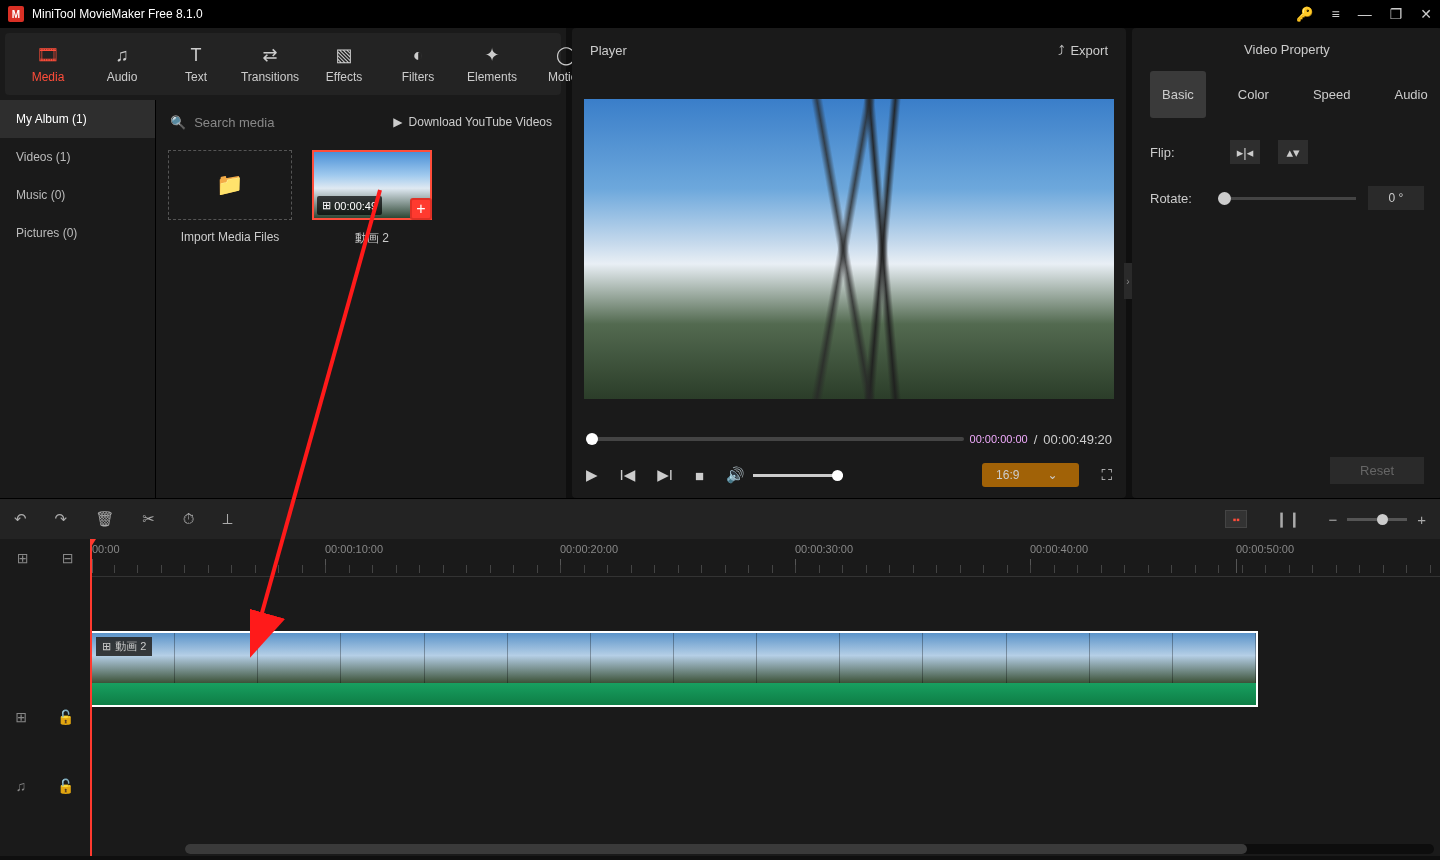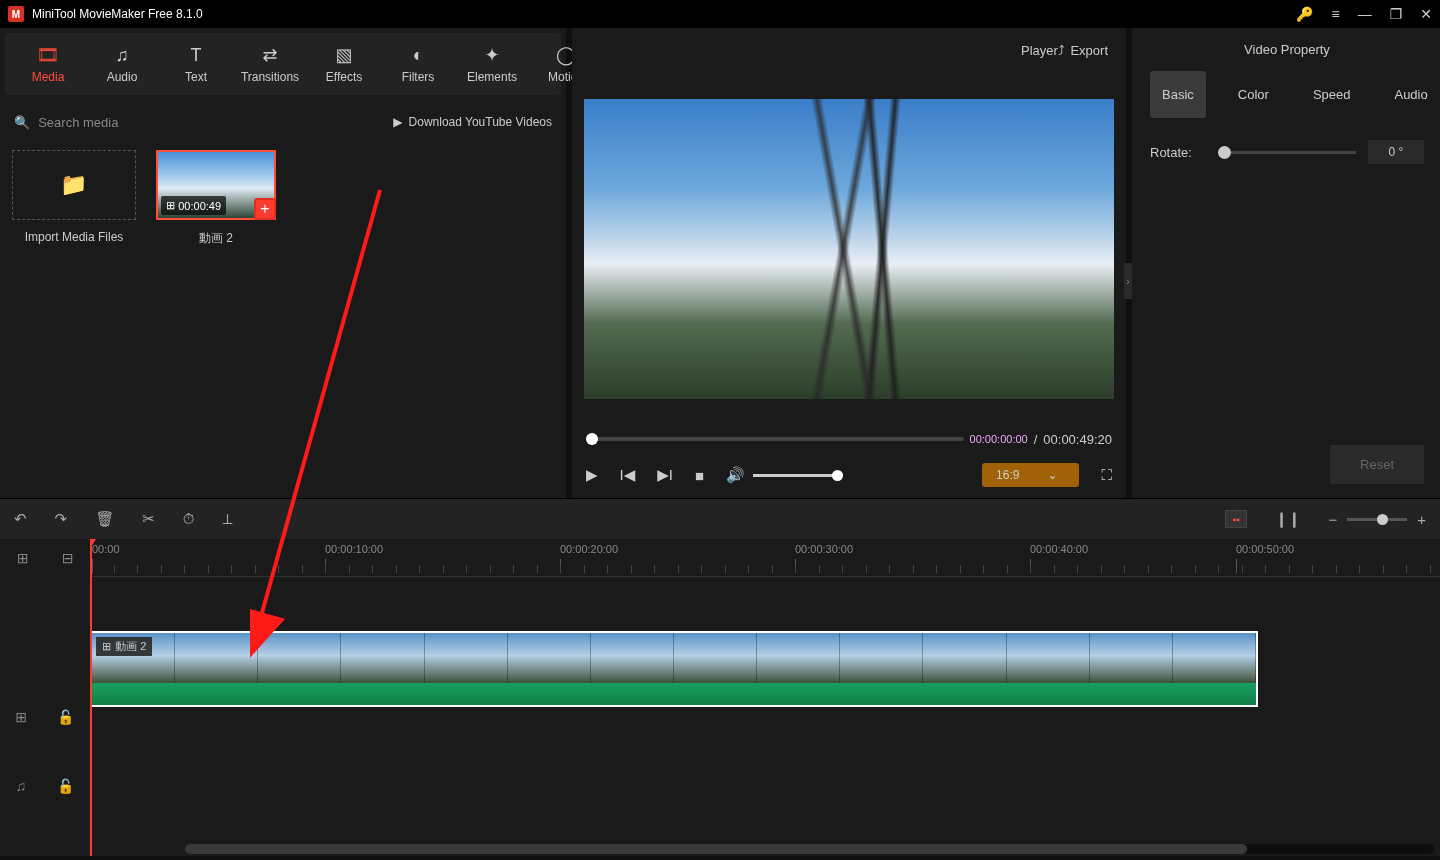--- a/index.html
+++ b/index.html
@@ -36,21 +36,21 @@
 .media-search .yt { color:#ccc; font-size:12px; cursor:pointer; display:flex; gap:6px; align-items:center;}
 .thumbs { display:flex; padding:6px 12px; gap:18px; }
 .thumb-box { width:124px; display:flex; flex-direction:column; align-items:center; gap:10px; }
 .thumb-import { width:124px; height:70px; border:1px dashed #555; display:flex; align-items:center; justify-content:center; color:#aaa; font-size:22px; cursor:pointer;}
 .thumb-label { color:#ccc; font-size:12px; }
 .thumb-vid { width:120px; height:70px; border:2px solid #ff4d3a; position:relative; background:linear-gradient(to bottom,#4a8fd6 0%,#9fc9ee 35%,#dfe9f2 55%,#2e4634 100%); cursor:pointer;}
 .thumb-vid .meta { position:absolute; left:3px; bottom:3px; background:rgba(0,0,0,0.7); color:#fff; font-size:11px; padding:3px 5px; border-radius:2px; display:flex; gap:3px; align-items:center;}
 .thumb-vid .add { position:absolute; right:-2px; bottom:-2px; width:22px; height:22px; background:#ff3a2f; border:2px solid #e03025; color:#fff; display:flex; align-items:center; justify-content:center; font-size:16px; border-radius:3px;}
 
 
-.player-head { height:44px; display:flex; align-items:center; padding:0 18px; color:#ccc;text-align:right; }
+.player-head { height:44px; display:flex; align-items:center; padding:0 18px; color:#ccc; }
 .player-head .title { flex:1; font-size:13px; }
 .player-head .export { display:flex; align-items:center; gap:6px; cursor:pointer; font-size:13px;}
 .player-viewport { flex:1; margin:0 12px; display:flex; align-items:center; justify-content:center; }
 .player-img { width:530px; height:300px; background:linear-gradient(to bottom,#3a7ec9 0%,#6da8dc 30%,#c5d9ec 48%,#e9eff5 55%,#536a50 75%,#2b3d29 100%); position:relative; overflow:hidden;}
 .player-img::before { content:""; position:absolute; left:0; top:0; right:0; bottom:0; background:
   linear-gradient(100deg, transparent 48%, rgba(40,40,40,0.8) 49%, transparent 50%),
   linear-gradient(80deg, transparent 48%, rgba(40,40,40,0.8) 49%, transparent 50%),
   linear-gradient(95deg, transparent 55%, rgba(30,30,30,0.9) 56%, transparent 57%),
   linear-gradient(85deg, transparent 55%, rgba(30,30,30,0.9) 56%, transparent 57%);
 }
@@ -72,21 +72,21 @@
 .props-tabs { display:flex; gap:20px; margin-bottom:22px; font-size:13px;}
 .props-tabs .ptab { cursor:pointer; color:#ccc; padding:16px 12px;}
 .props-tabs .ptab.active { background:#3a3a3a; border-radius:3px;}
 .prop-row { display:flex; align-items:center; margin-bottom:22px; font-size:13px;}
 .prop-row .lbl { width:56px; color:#ccc; }
 .prop-row .btns { display:flex; gap:18px; margin-left:24px;}
 .prop-row .btn-box { width:30px; height:24px; background:#2e2e2e; display:flex; align-items:center; justify-content:center; cursor:pointer; color:#ccc;}
 .prop-row .slider { flex:1; height:3px; background:#444; margin:0 12px; position:relative;}
 .prop-row .slider .k { position:absolute; top:-5px; width:13px; height:13px; background:#ccc; border-radius:50%;}
 .prop-row .val { width:56px; background:#2a2a2a; text-align:center; padding:5px 0; font-size:12px;}
-.props-col .reset { position:absolute; bottom:14px; right:18px; background:#2a2a2a; color:#666; padding:12px 30px; cursor:pointer; font-size:13px;}
+.props-col .reset { position:absolute; bottom:14px; right:18px; background:#2a2a2a; color:#666; padding:6px 30px; cursor:pointer; font-size:13px;}
 .props-col .collapse { position:absolute; left:-8px; top:50%; width:8px; height:36px; background:#2a2a2a; color:#888; display:flex; align-items:center; justify-content:center; font-size:10px; cursor:pointer;}
 
 
 .timeline-area { height: 358px; display:flex; flex-direction:column; background:#1a1a1a; border-top:1px solid #000;}
 .tl-toolbar { height:40px; display:flex; align-items:center; padding:0 14px; gap:28px; background:#232323; }
 .tl-toolbar .ic { color:#aaa; cursor:pointer; font-size:15px;}
 .tl-toolbar .spacer { flex:1;}
 .tl-toolbar .view-toggle { width:22px; height:18px; background:#333; border:1px solid #444; display:flex; align-items:center; justify-content:center; font-size:10px; color:#ff4d3a; cursor:pointer;}
 .tl-toolbar .zoom { display:flex; align-items:center; gap:10px;}
 .tl-toolbar .zoom .bar { width:60px; height:3px; background:#555; position:relative;}
@@ -166,20 +166,26 @@
       <div class="tab">
           <span class="ic">✦</span>
           <span>Elements</span>
         </div>
       <div class="tab">
           <span class="ic">◯</span>
           <span>Motion</span>
         </div>
     </div>
     <div class="media-body">
+      <div class="sidebar">
+        <div class="item active">My Album (1)</div>
+        <div class="item">Videos (1)</div>
+        <div class="item">Music (0)</div>
+        <div class="item">Pictures (0)</div>
+      </div>
       <div class="media-main">
         <div class="media-search">
           <div class="search-left">
             <span>🔍</span>
             <span>Search media</span>
           </div>
           <div class="yt">
             <span>▶</span>
             <span>Download YouTube Videos</span>
           </div>
@@ -244,20 +250,27 @@
   </div>
 
   <div class="props-col">
     <div class="collapse">›</div>
     <div class="title">Video Property</div>
     <div class="props-tabs">
       <div class="ptab active">Basic</div>
       <div class="ptab">Color</div>
       <div class="ptab">Speed</div>
       <div class="ptab">Audio</div>
+    </div>
+    <div class="prop-row">
+      <div class="lbl">Flip:</div>
+      <div class="btns">
+        <div class="btn-box">▸|◂</div>
+        <div class="btn-box">▴▾</div>
+      </div>
     </div>
     <div class="prop-row">
       <div class="lbl">Rotate:</div>
       <div class="slider">
           <div class="k" style="left:0"></div>
         </div>
       <div class="val">0 °</div>
     </div>
     <div class="reset">Reset</div>
   </div>

